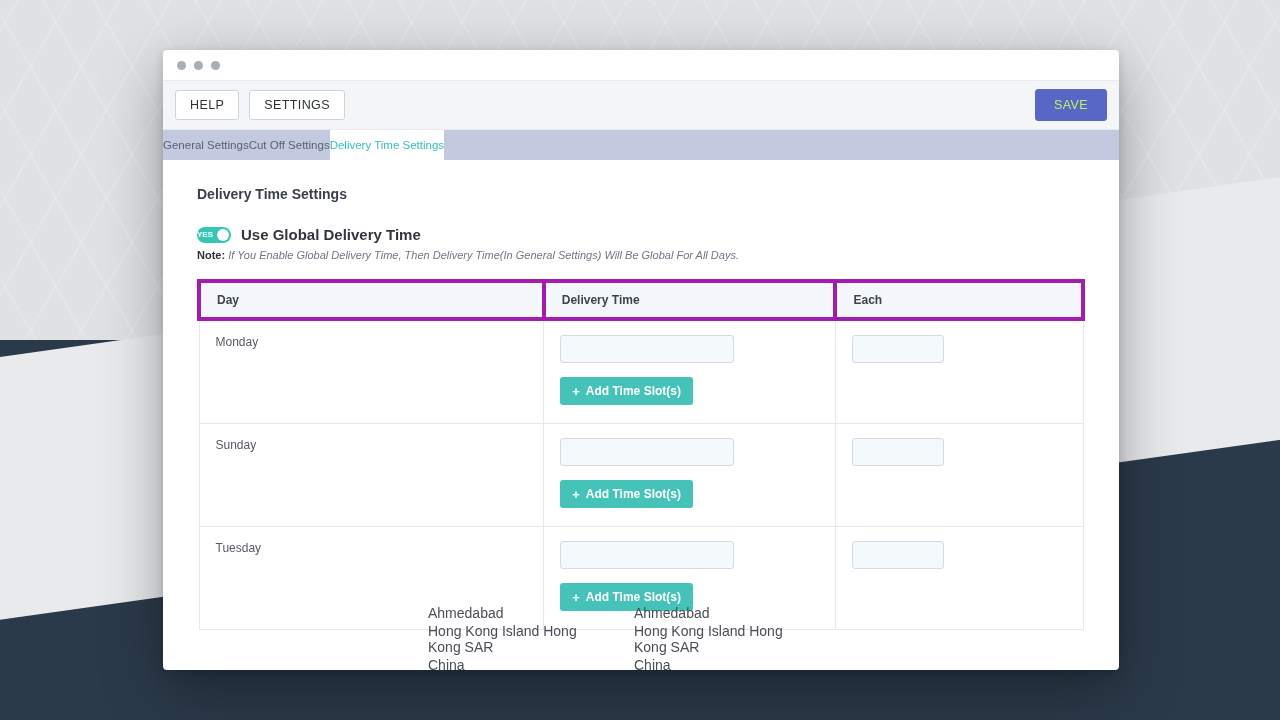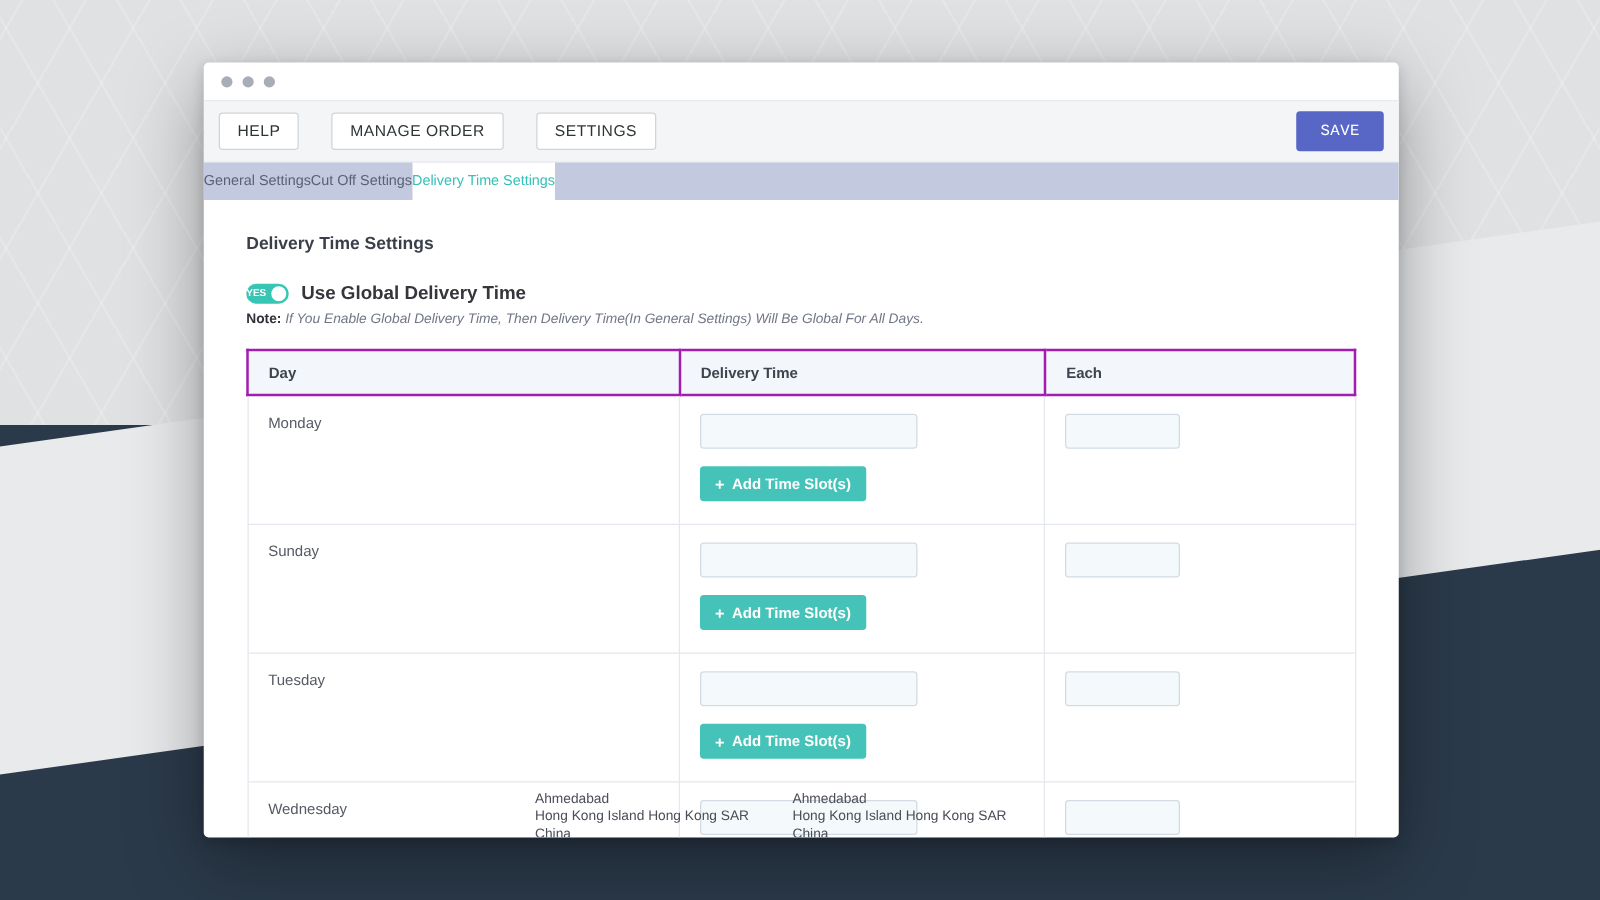--- a/index.html
+++ b/index.html
@@ -29,29 +29,29 @@
     position: absolute; left: 163px; top: 50px; width: 956px; height: 620px;
     background: #fff; border-radius: 4px;
     box-shadow: 0 20px 60px rgba(0,0,0,.35), 0 3px 10px rgba(0,0,0,.15);
     overflow: hidden;
     display: flex; flex-direction: column;
   }
   .chrome { height: 30px; display:flex; align-items:center; gap:8px; padding:0 14px; }
   .dot { width:9px; height:9px; border-radius:50%; background:#5e6b7d; opacity:.55 }
 
   .toolbar {
-    display:flex; align-items:center; gap:26px; padding:8px 12px;
+    display:flex; align-items:center; gap:10px; padding:8px 12px;
     background:#f4f5f7; border-top:1px solid #e9eaed; border-bottom:1px solid #e9eaed;
   }
   .btn {
     border:1px solid #cfd3da; background:#fff; color:#2d3436;
     padding:7px 14px; font-size:12.5px; letter-spacing:.4px; border-radius:3px;
     text-transform:uppercase; cursor:pointer;
   }
-  .btn.primary { background:#5866c6; border-color:#5866c6; color:#ffffff; margin-left:auto; padding:8px 18px;font-family:Liberation Mono, monospace; }
+  .btn.primary { background:#5866c6; border-color:#5866c6; color:#bef264; margin-left:auto; padding:8px 18px; }
 
   .subtabs { display:flex; background:#c3c9de; font-size:11.5px; }
   .subtab { padding:9px 0; color:#586277; cursor:pointer; }
   .subtab.active { background:#fff; color:#37c0b8; }
 
   .content { padding:26px 34px 0; position:relative; flex:1; overflow:hidden; }
   .section-title { font-size:14px; font-weight:700; color:#3a3f4a; margin-bottom:24px; }
 
   .twocol { display:flex; gap:40px; margin-bottom:18px; }
   .col { flex:1; }
@@ -66,58 +66,57 @@
   .toggle.on::after  { right:2px; }
   .toggle.off::after { left:2px; }
   .toggle-label { font-size:15px; font-weight:700; color:#34363c; }
   .note { font-size:11px; color:#707684; }
   .note b { color:#2f3238; font-style:normal; }
   .note i { font-style:italic; }
 
   table { width:100%; border-collapse:collapse; font-size:12px; }
   thead th {
     text-align:left; font-weight:700; color:#3e434d; background:#f3f7fb;
-    border:2px solid #a21caf; padding:10px 16px;
+    border:4px solid #a21caf; padding:10px 16px;
   }
   tbody td { border:1px solid #e5e8ee; padding:14px 16px 18px; vertical-align:top; color:#555a63; }
   tbody td.day { width:39%; }
   tbody td.count { width:28%; }
   .field {
     width:174px; height:28px; border:1px solid #d2dae3; background:#f4f9fb; border-radius:3px;
   }
   .field.sm { width:92px; }
   .addbtn {
     margin-top:14px; display:inline-flex; align-items:center; gap:6px;
     background:#45c3b8; color:#fff; border:none; border-radius:3px;
     font-size:12px; font-weight:600; padding:7px 12px; cursor:pointer;
   }
   .plus { font-weight:900; font-size:13px; line-height:1; }
 
-  .citylists { position:absolute; left:265px; bottom:-4px; display:flex; gap:26px; font-size:11px; color:#4a4e57; }
+  .citylists { position:absolute; left:265px; bottom:-4px; display:flex; gap:26px; font-size:14px; color:#4a4e57; }
   .citylists ul { list-style:none; width:180px; }
   .citylists li { padding:1px 0; }
 </style>
 </head>
 <body>
 
 <div class="bg">
     <div class="diag"></div>
   </div>
 
 <div class="window">
 
   <div class="chrome">
     <span class="dot"></span>
     <span class="dot"></span>
     <span class="dot"></span>
   </div>
 
   <div class="toolbar">
     <button class="btn">HELP</button>
-    <button class="btn">MANAGE ORDER</button>
     <button class="btn">SETTINGS</button>
     <button class="btn primary">SAVE</button>
   </div>
 
   <div class="subtabs">
     <div class="subtab">General Settings</div>
     <div class="subtab">Cut Off Settings</div>
     <div class="subtab active">Delivery Time Settings</div>
   </div>
 
@@ -163,25 +162,20 @@
             <td class="count"><input class="field sm" style=""></td>
           </tr>
           <tr>
             <td class="day">Tuesday</td>
             <td><input class="field" style=""><br><button class="addbtn">
                 <span class="plus">+</span>
                 <span>Add Time Slot(s)</span>
               </button></td>
             <td class="count"><input class="field sm" style=""></td>
           </tr>
-          <tr>
-            <td class="day">Wednesday</td>
-            <td><input class="field" style=""><br></td>
-            <td class="count"><input class="field sm" style=""></td>
-          </tr>
         </tbody>
     </table>
 
     <div class="citylists">
       <ul id="cities-left">
           <li>Ahmedabad</li>
           <li>Hong Kong Island Hong Kong SAR</li>
           <li>China</li>
         </ul>
       <ul id="cities-right">

